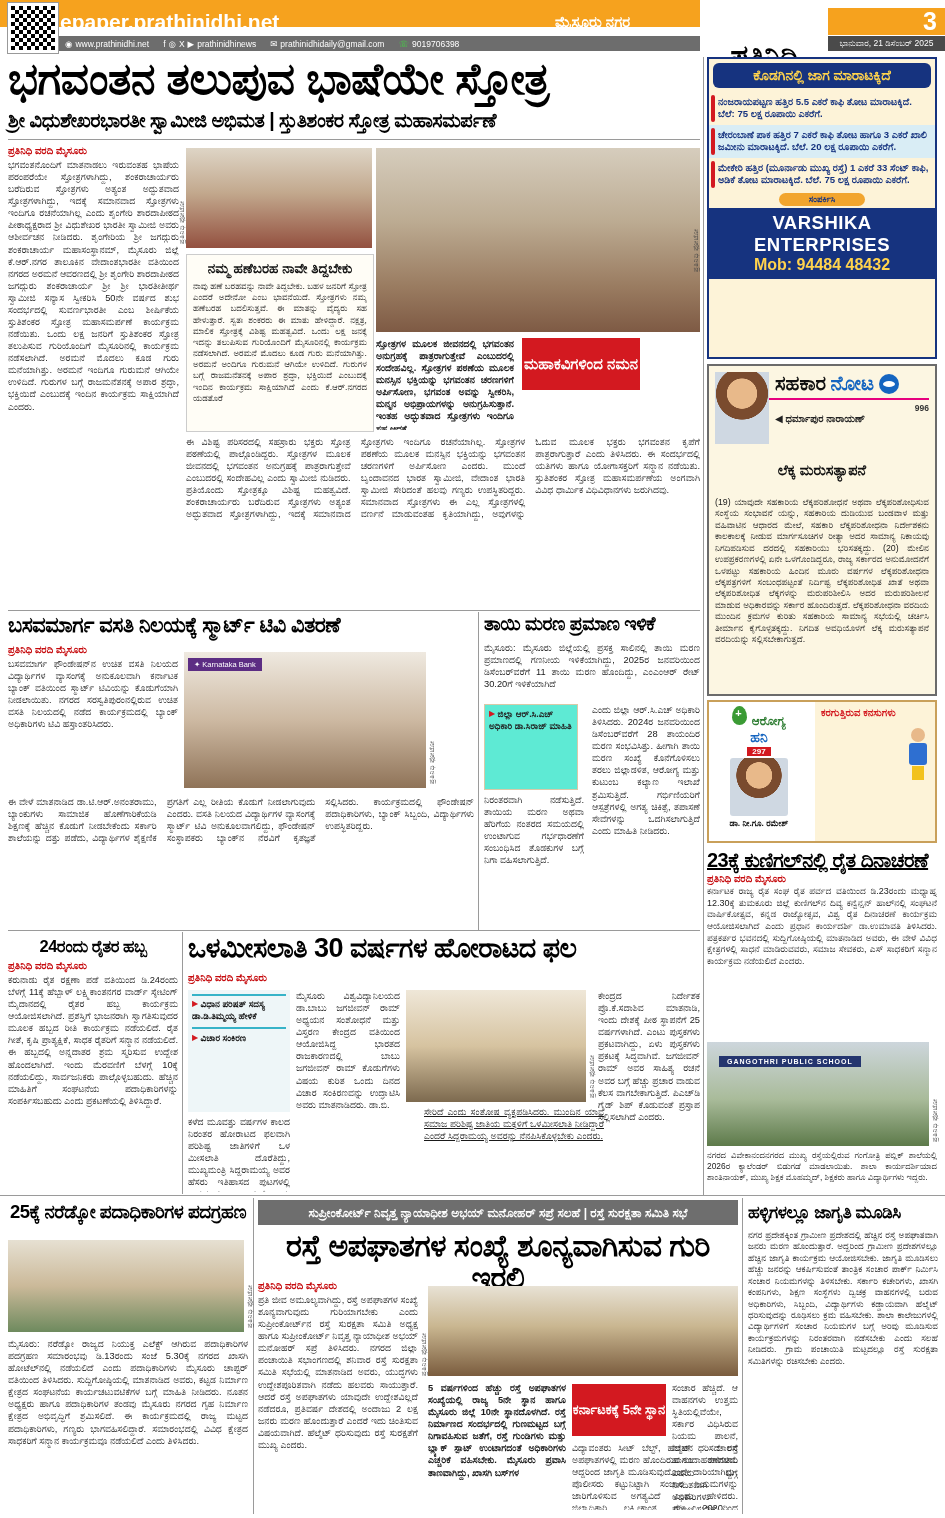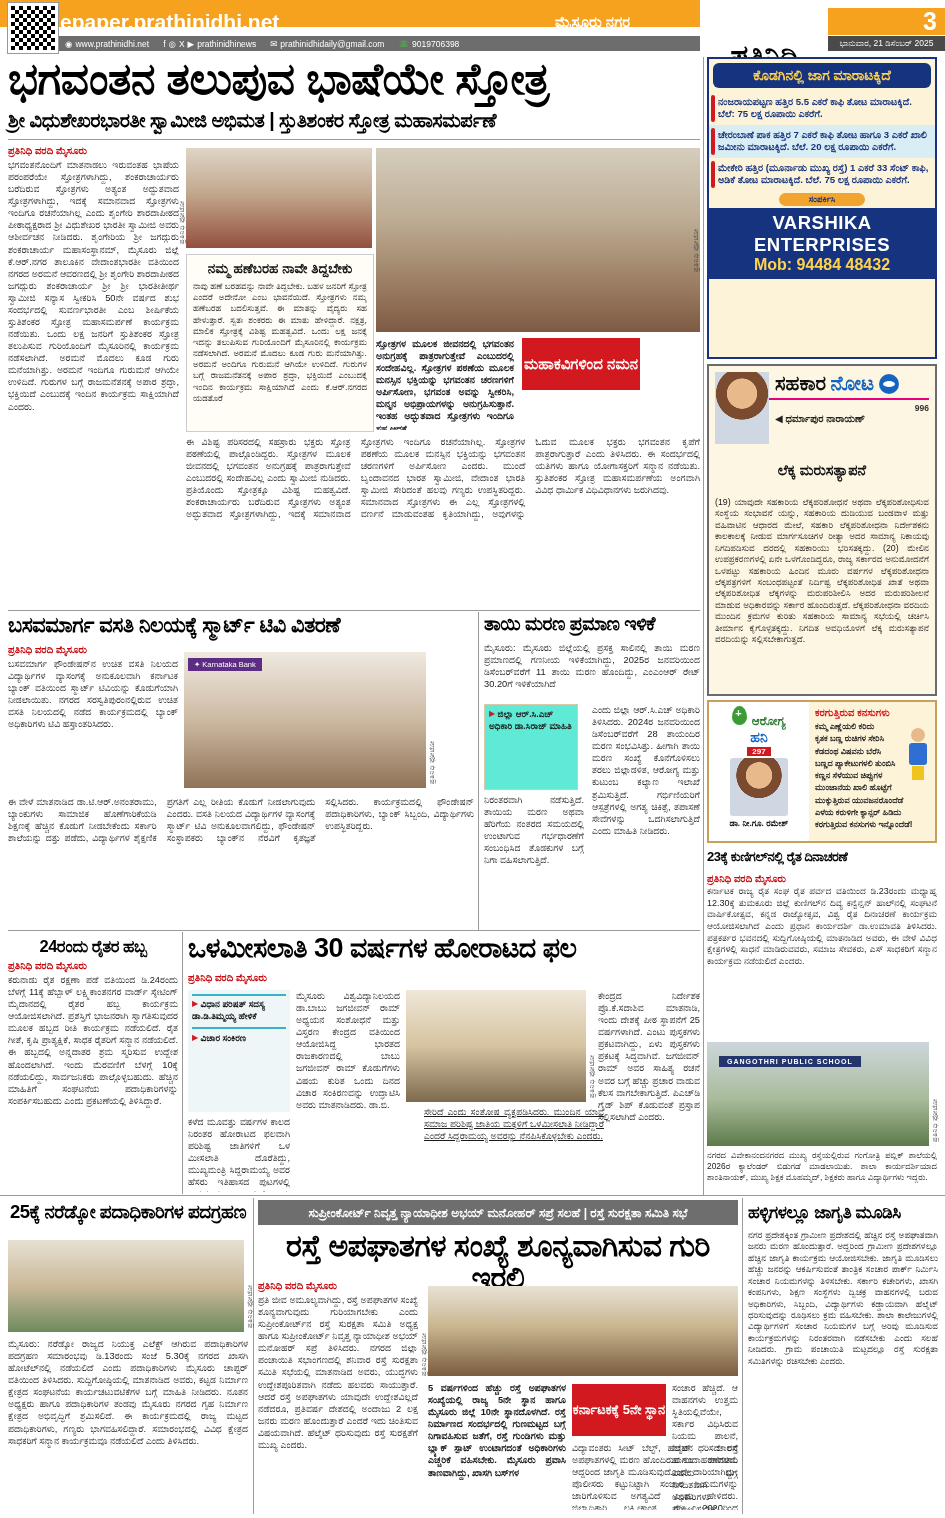--- a/index.html
+++ b/index.html
@@ -132,40 +132,31 @@
 
   <div class="b" style="left:707px;top:700px;width:230px;height:143px;border:2px solid #c9a05a;background:#fff;box-sizing:border-box;display:flex;">
     <div style="width:92px;padding:4px;text-align:center;">
       <div><span class="drop"></span>
         <span style="font-size:12px;font-weight:800;color:#2e7d32;">ಆರೋಗ್ಯ</span></div>
       <div style="font-size:14px;font-weight:800;color:#1565c0;">ಹನಿ</div>
       <div style="background:#d31920;color:#fff;font-size:8px;font-weight:700;width:24px;margin:1px auto;">297</div>
       <div class="headshot" style="width:58px;height:58px;margin:2px auto;border-radius:3px;"></div>
       <div style="font-size:8.3px;font-weight:800;">ಡಾ. ನೀ.ಗೂ. ರಮೇಶ್</div>
     </div>
-    <div style="flex:1;background:#fdf3d8;padding:5px 6px;position:relative;">
+    <div style="flex:1;background:#fdf3d8;padding:5px 6px;position:relative;margin-left:6px;">
       <div style="font-size:10px;font-weight:800;color:#d31920;margin-bottom:2px;">ಕರಗುತ್ತಿರುವ ಕನಸುಗಳು</div>
-      <div class="poem">ಕಮ್ಮ ಎಣ್ಣೆಯಲಿ ಕರಿದು
-ಕೃತಕ ಬಣ್ಣ ರುಚಿಗಳ ಸೇರಿಸಿ
-ಕೆಡದಂಥ ವಿಷವನು ಬೆರೆಸಿ
-ಬಣ್ಣದ ಪ್ಯಾಕೇಟುಗಳಲಿ ತುಂಬಿಸಿ
-ಕಣ್ಣನ ಸೆಳೆಯುವ ಚಿಪ್ಸುಗಳ
-ಮುಂಜಾನೆಯ ಖಾಲಿ ಹೊಟ್ಟೆಗೆ
-ಮುಕ್ಕುತ್ತಿರುವ ಯುವಜನರೊಂದೆಡೆ
-ಎಳೆಯ ಕರುಳಿಗೇ ಕ್ಯಾನ್ಸರ್ ಹಿಡಿದು
-ಕರಗುತ್ತಿರುವ ಕನಸುಗಳು ಇನ್ನೊಂದೆಡೆ!</div>
       <div style="position:absolute;right:4px;top:26px;width:26px;height:52px;">
         <div style="width:14px;height:14px;border-radius:50%;background:#e8b98a;margin:0 auto;"></div>
         <div style="width:18px;height:22px;background:#2e6fd1;margin:1px auto;border-radius:3px;"></div>
         <div style="width:12px;height:14px;background:#f2c21e;margin:1px auto;"></div>
       </div>
     </div>
   </div>
 
-  <div class="b hl" style="left:707px;top:850px;width:230px;font-size:13px;">23ಕ್ಕೆ ಕುಣಿಗಲ್‌ನಲ್ಲಿ ರೈತ ದಿನಾಚರಣೆ</div>
+  <div class="b hl" style="left:707px;top:850px;width:230px;font-size:20px;text-decoration:underline;">23ಕ್ಕೆ ಕುಣಿಗಲ್‌ನಲ್ಲಿ ರೈತ ದಿನಾಚರಣೆ</div>
   <div class="b byline" style="left:707px;top:873px;">ಪ್ರತಿನಿಧಿ ವರದಿ ಮೈಸೂರು</div>
   <div class="b body-txt" style="left:707px;top:886px;width:230px;height:152px;font-size:9px;">ಕರ್ನಾಟಕ ರಾಜ್ಯ ರೈತ ಸಂಘ ರೈತ ಪರ್ವದ ವತಿಯಿಂದ ಡಿ.23ರಂದು ಮಧ್ಯಾಹ್ನ 12.30ಕ್ಕೆ ತುಮಕೂರು ಜಿಲ್ಲೆ ಕುಣಿಗಲ್‌ನ ದಿವ್ಯ ಕನ್ವೆನ್ಷನ್ ಹಾಲ್‌ನಲ್ಲಿ ಸಂಘಟನೆ ವಾರ್ಷಿಕೋತ್ಸವ, ಕನ್ನಡ ರಾಜ್ಯೋತ್ಸವ, ವಿಶ್ವ ರೈತ ದಿನಾಚರಣೆ ಕಾರ್ಯಕ್ರಮ ಆಯೋಜಿಸಲಾಗಿದೆ ಎಂದು ಪ್ರಧಾನ ಕಾರ್ಯದರ್ಶಿ ಡಾ.ಉಮಾವತಿ ತಿಳಿಸಿದರು.  ಪತ್ರಕರ್ತರ ಭವನದಲ್ಲಿ ಸುದ್ದಿಗೋಷ್ಠಿಯಲ್ಲಿ ಮಾತನಾಡಿದ ಅವರು, ಈ ವೇಳೆ ವಿವಿಧ ಕ್ಷೇತ್ರಗಳಲ್ಲಿ ಸಾಧನೆ ಮಾಡಿರುವವರು, ಸಮಾಜ ಸೇವಕರು, ಎಸ್ ಸಾಧಕರಿಗೆ ಸನ್ಮಾನ ಕಾರ್ಯಕ್ರಮ ನಡೆಯಲಿದೆ ಎಂದರು.</div>
   <div class="b photo" style="left:707px;top:1042px;width:222px;height:104px;background:linear-gradient(180deg,#cdd6dc 0%,#a9bb9a 55%,#5d7a4a 100%);">
     <div class="banner">GANGOTHRI PUBLIC SCHOOL</div>
   </div>
   <div class="b vcredit" style="left:931px;top:1046px;height:96px;">ಪ್ರತಿನಿಧಿ ಫೋಟೋ</div>
   <div class="b body-txt" style="left:707px;top:1150px;width:230px;height:44px;font-size:8.4px;">ನಗರದ ವಿವೇಕಾನಂದನಗರದ ಮುಖ್ಯ ರಸ್ತೆಯಲ್ಲಿರುವ ಗಂಗೋತ್ರಿ ಪಬ್ಲಿಕ್ ಶಾಲೆಯಲ್ಲಿ 2026ರ ಕ್ಯಾಲೆಂಡರ್ ಬಿಡುಗಡೆ ಮಾಡಲಾಯಿತು. ಶಾಲಾ ಕಾರ್ಯದರ್ಶಿಯಾದ ಶಾಂತಿನಾಯಕ್, ಮುಖ್ಯ ಶಿಕ್ಷಕ ಮೊಹಮ್ಮದ್, ಶಿಕ್ಷಕರು ಹಾಗೂ ವಿದ್ಯಾರ್ಥಿಗಳು ಇದ್ದರು.</div>
 
   <div class="b hrule" style="left:8px;top:610px;width:692px;"></div>
   <div class="b vrule" style="left:478px;top:612px;height:318px;"></div>

